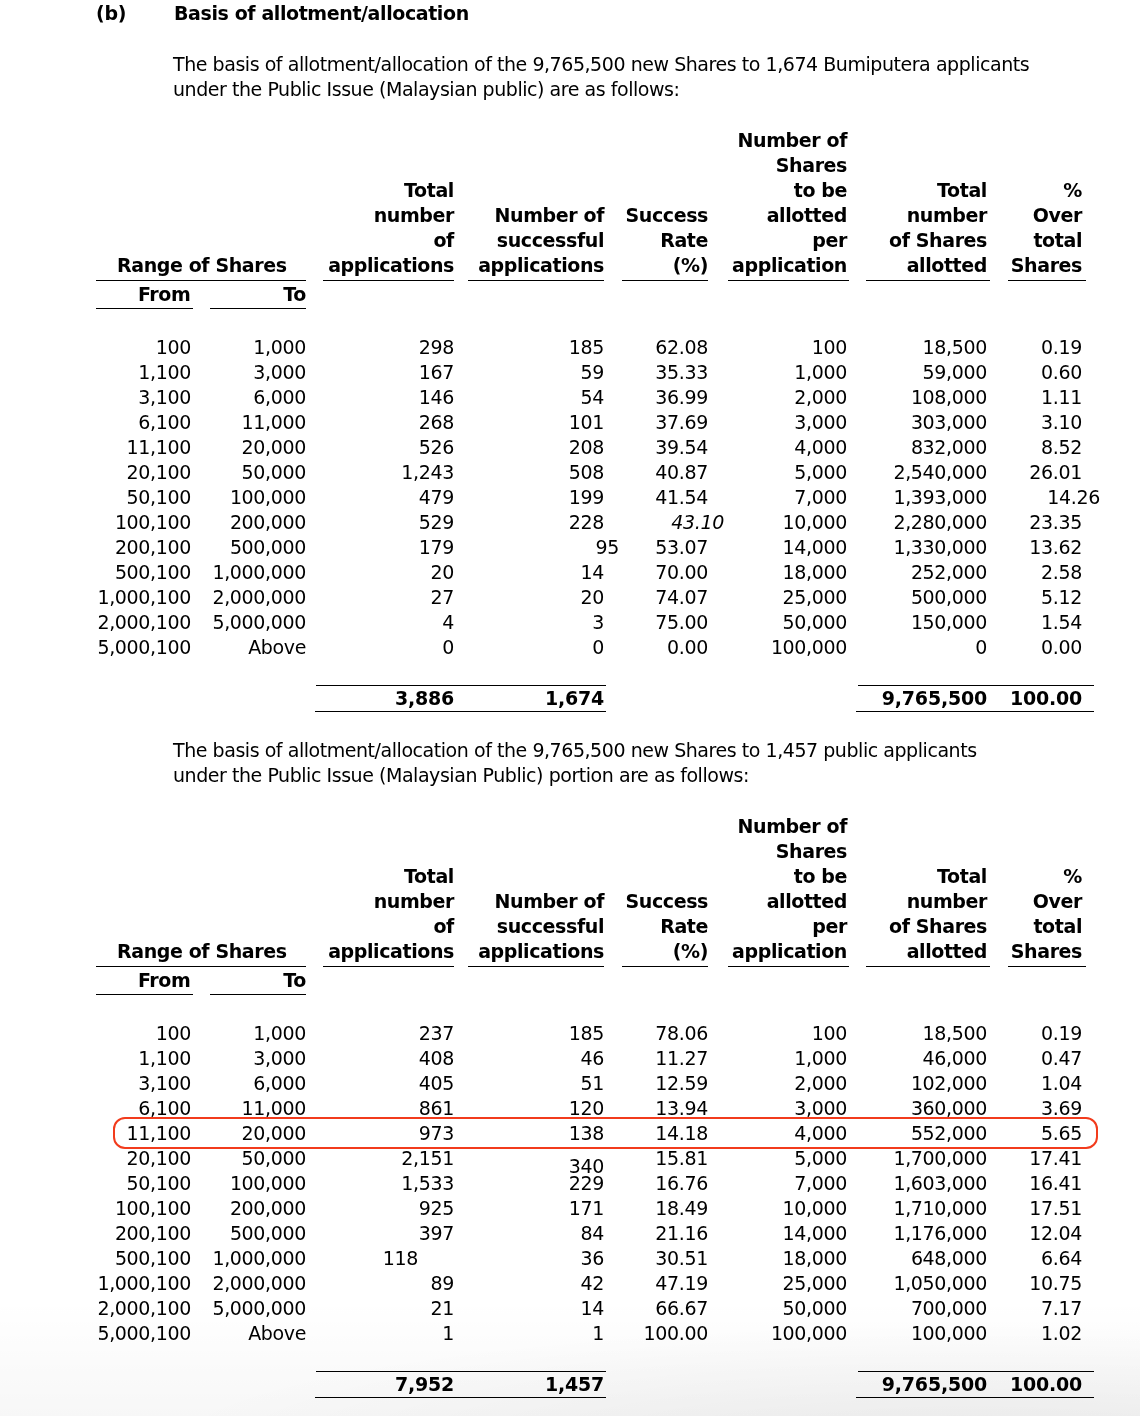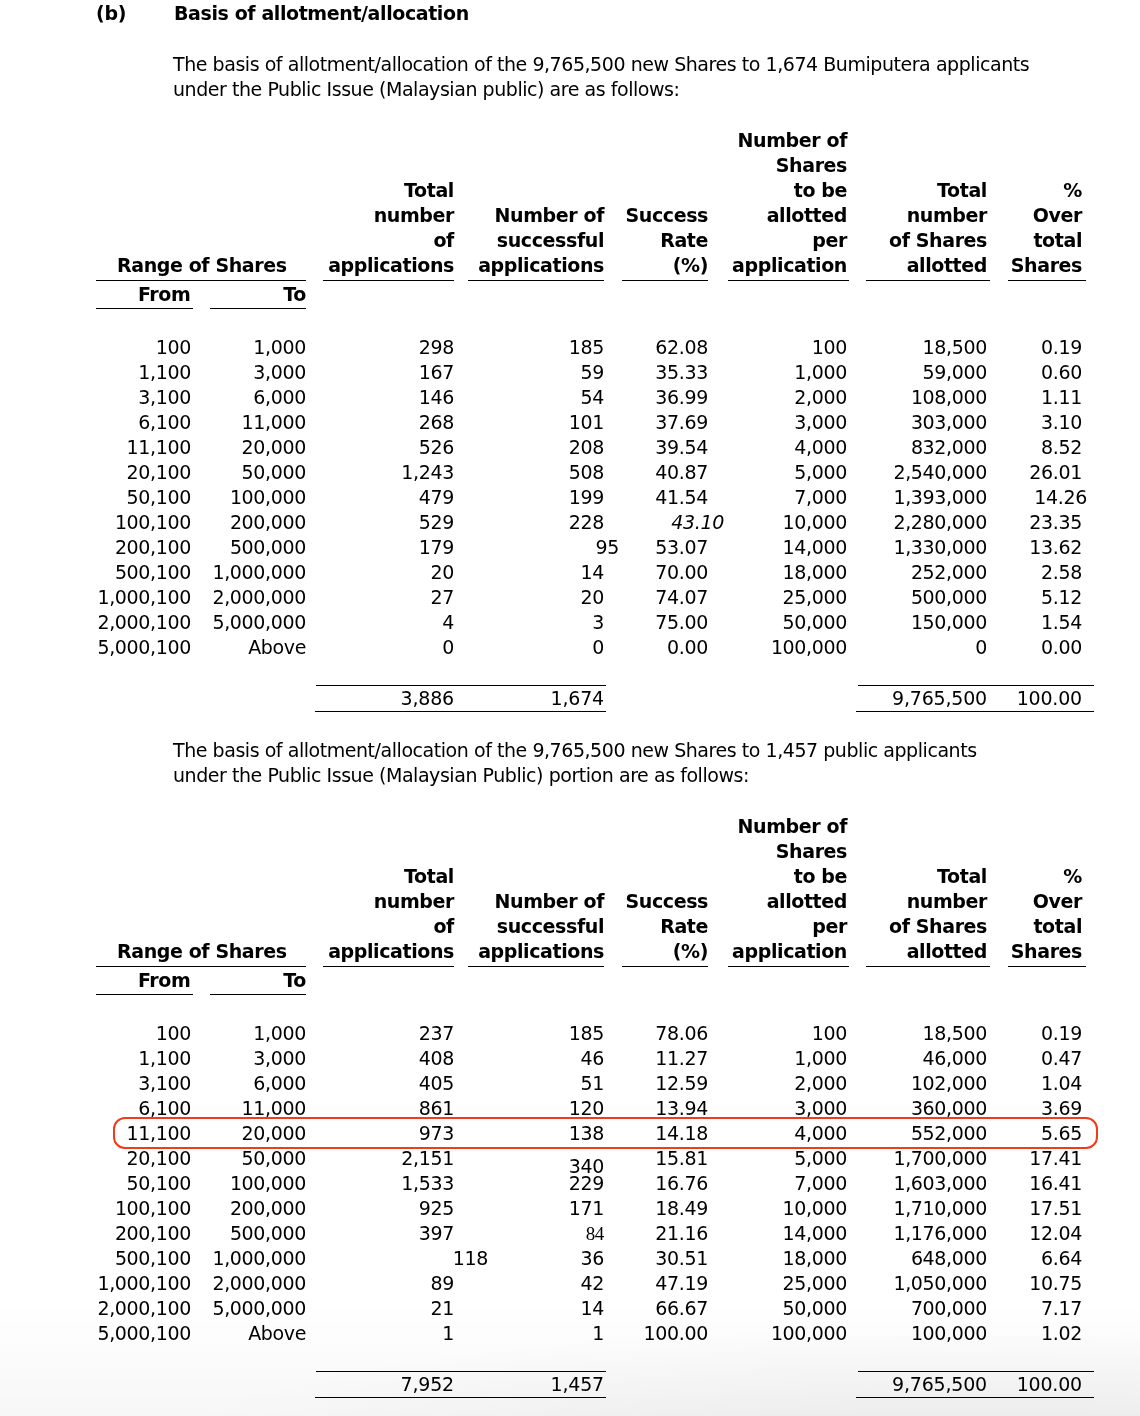--- a/index.html
+++ b/index.html
@@ -19,21 +19,21 @@
   .sec-title { position: absolute; left: 174px; top: 2px; font-size: 19px; font-weight: bold; letter-spacing: -0.4px; }
   .intro {
     position: absolute; left: 173px; font-size: 19px; line-height: 25px;
     letter-spacing: -0.45px; width: 900px; white-space: pre-line;
   }
   .table { position: absolute; left: 0; width: 1140px; }
   .hdr { position: absolute; font-size: 19px; font-weight: bold; line-height: 25px; letter-spacing: -0.4px; text-align: right; white-space: pre-line; }
   .uline { position: absolute; height: 0; border-top: 1.4px solid #000; }
   .row { position: absolute; left: 0; width: 1140px; height: 25px; font-size: 19px; line-height: 25px; letter-spacing: -0.35px; }
   .cell { position: absolute; text-align: right; white-space: nowrap; }
-  .tot { position: absolute; font-size: 19px; font-weight: normal; line-height: 25px; text-align: right; letter-spacing: -0.2px; }
+  .tot { position: absolute; font-size: 19px; font-weight: bold; line-height: 25px; text-align: right; letter-spacing: -0.2px; }
   .highlight {
     position: absolute; border: 2.4px solid #f23b1c; border-radius: 12px;
     box-sizing: border-box; pointer-events: none;
   }
 </style>
 </head>
 <body>
 
 <div class="shade"></div>
 
@@ -140,21 +140,21 @@
       <span class="cell" style="right:58px;">26.01</span>
     </div>
     <div class="row" style="top:485px;">
       <span class="cell" style="right:949px;">50,100</span>
       <span class="cell" style="right:834px;">100,000</span>
       <span class="cell" style="right:686px;">479</span>
       <span class="cell" style="right:536px;">199</span>
       <span class="cell" style="right:432px;">41.54</span>
       <span class="cell" style="right:293px;">7,000</span>
       <span class="cell" style="right:153px;">1,393,000</span>
-      <span class="cell" style="right:53px;">14.26</span>
+      <span class="cell" style="right:40px;">14.26</span>
     </div>
     <div class="row" style="top:510px;">
       <span class="cell" style="right:949px;">100,100</span>
       <span class="cell" style="right:834px;">200,000</span>
       <span class="cell" style="right:686px;">529</span>
       <span class="cell" style="right:536px;">228</span>
       <span class="cell" style="right:416px;font-style:italic;">43.10</span>
       <span class="cell" style="right:293px;">10,000</span>
       <span class="cell" style="right:153px;">2,280,000</span>
       <span class="cell" style="right:58px;">23.35</span>
@@ -336,30 +336,30 @@
       <span class="cell" style="right:536px;">171</span>
       <span class="cell" style="right:432px;">18.49</span>
       <span class="cell" style="right:293px;">10,000</span>
       <span class="cell" style="right:153px;">1,710,000</span>
       <span class="cell" style="right:58px;">17.51</span>
     </div>
     <div class="row" style="top:1221px;">
       <span class="cell" style="right:949px;">200,100</span>
       <span class="cell" style="right:834px;">500,000</span>
       <span class="cell" style="right:686px;">397</span>
-      <span class="cell" style="right:536px;font-family:Liberation Serif, serif;">84</span>
+      <span class="cell" style="right:536px;">84</span>
       <span class="cell" style="right:432px;">21.16</span>
       <span class="cell" style="right:293px;">14,000</span>
       <span class="cell" style="right:153px;">1,176,000</span>
       <span class="cell" style="right:58px;">12.04</span>
     </div>
     <div class="row" style="top:1246px;">
       <span class="cell" style="right:949px;">500,100</span>
       <span class="cell" style="right:834px;">1,000,000</span>
-      <span class="cell" style="right:652px;margin-left:46px;">118</span>
+      <span class="cell" style="right:722px;margin-left:46px;">118</span>
       <span class="cell" style="right:536px;">36</span>
       <span class="cell" style="right:432px;">30.51</span>
       <span class="cell" style="right:293px;">18,000</span>
       <span class="cell" style="right:153px;">648,000</span>
       <span class="cell" style="right:58px;">6.64</span>
     </div>
     <div class="row" style="top:1271px;">
       <span class="cell" style="right:949px;">1,000,100</span>
       <span class="cell" style="right:834px;">2,000,000</span>
       <span class="cell" style="right:686px;">89</span>

